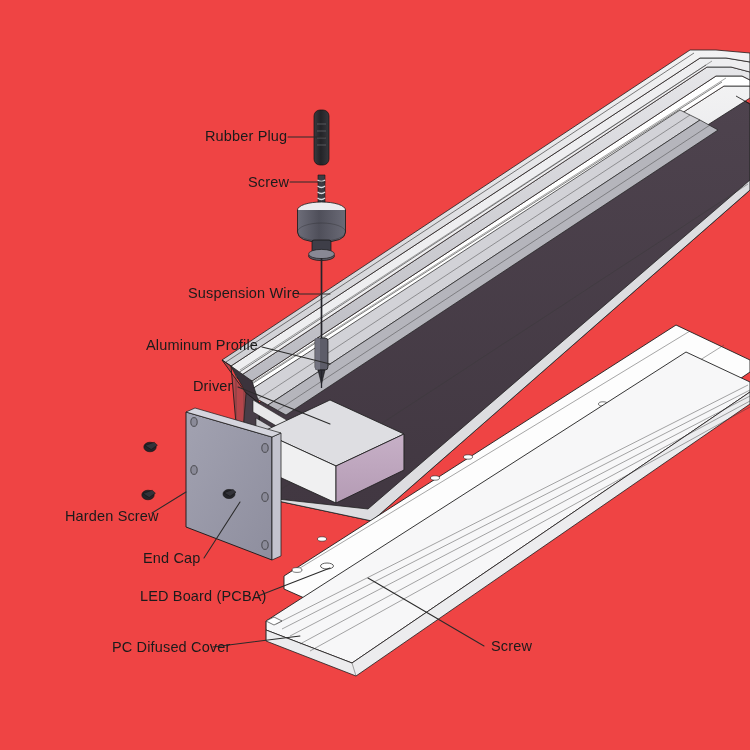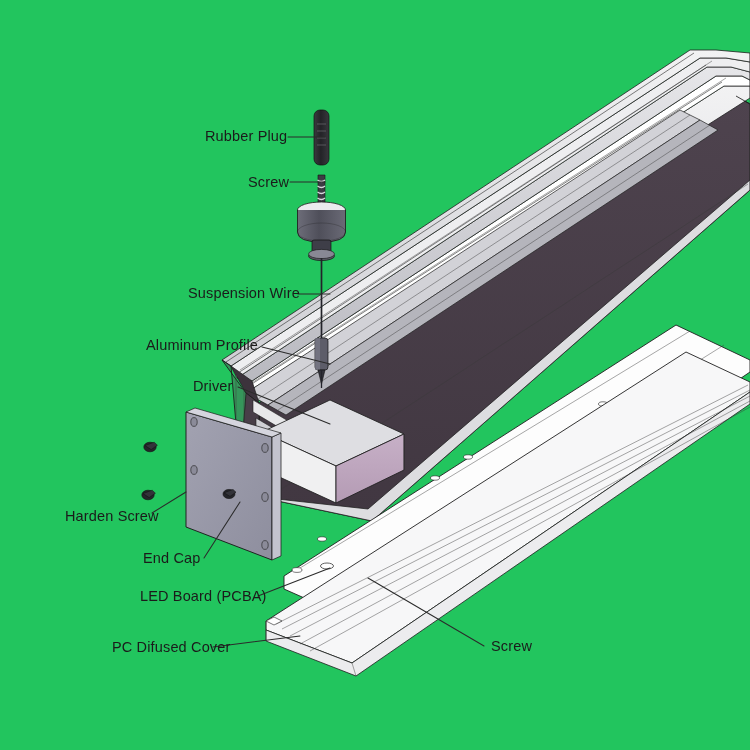--- a/index.html
+++ b/index.html
@@ -8,21 +8,21 @@
     padding: 0;
     background: #ffffff;
   }
   body {
     font-family: "Liberation Sans", sans-serif;
   }
   #stage {
     position: relative;
     width: 750px;
     height: 750px;
-    background: #22c55e;
+    background: #ef4444;
     overflow: hidden;
   }
   #diagram {
     position: absolute;
     left: 0;
     top: 0;
     width: 750px;
     height: 750px;
   }
   .lbl {

